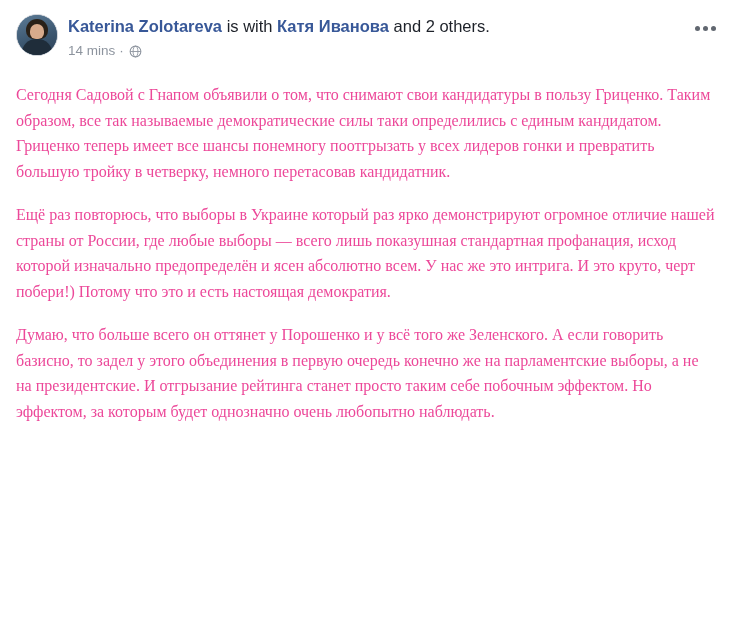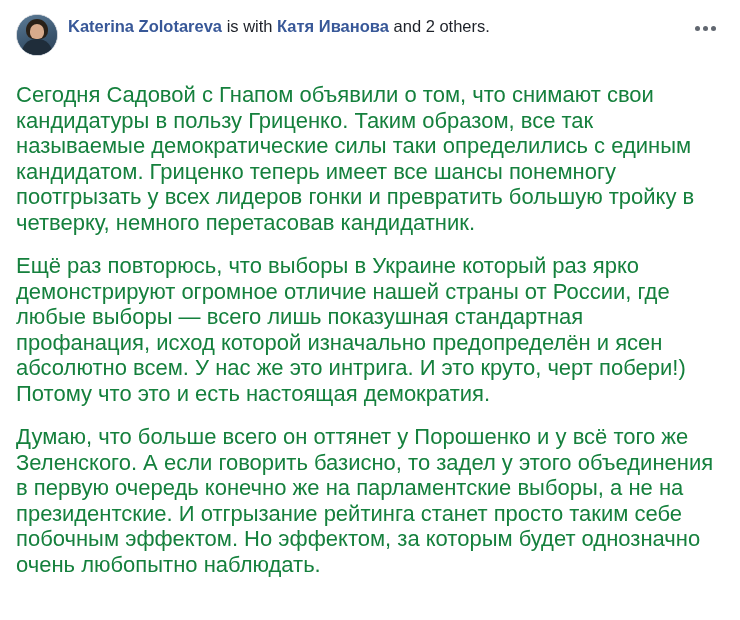--- a/index.html
+++ b/index.html
@@ -130,23 +130,24 @@
   .more-menu span {
     width: 5px;
     height: 5px;
     background: #616770;
     border-radius: 50%;
     margin-left: 3px;
     display: block;
   }
   .post-body {
     margin-top: 14px;
-    font-size: 22px;
+    font-size: 16px;
     line-height: 25.5px;
-    color: #15803d;
+    color: #ec4899;
+    font-family: Liberation Serif, serif;
   }
   .post-body p {
     margin: 0 0 18px 0;
     text-align: left;
   }
   .post-body p:last-child {
     margin-bottom: 0;
   }
 </style>
 </head>
@@ -163,20 +164,31 @@
       <div class="av-body"></div>
     </div>
 
     <div class="header-text">
       <div class="name-line">
         <span class="author">Katerina Zolotareva</span>
         <span class="plain">is with</span>
         <span class="tagged">Катя Иванова</span>
         <span class="plain">and 2 others.</span>
       </div>
+      <div class="meta-line">
+        <span>14 mins</span>
+        <span class="dot">·</span>
+        <span class="globe-icon">
+          <svg width="13" height="13" viewBox="0 0 16 16">
+            <circle cx="8" cy="8" r="6.6" fill="none" stroke="#8d949e" stroke-width="1.3"></circle>
+            <ellipse cx="8" cy="8" rx="3" ry="6.6" fill="none" stroke="#8d949e" stroke-width="1.1"></ellipse>
+            <line x1="1.4" y1="8" x2="14.6" y2="8" stroke="#8d949e" stroke-width="1.1"></line>
+          </svg>
+        </span>
+      </div>
     </div>
 
     <div class="more-menu">
       <span></span>
       <span></span>
       <span></span>
     </div>
   </div>
 
   <div class="post-body">

